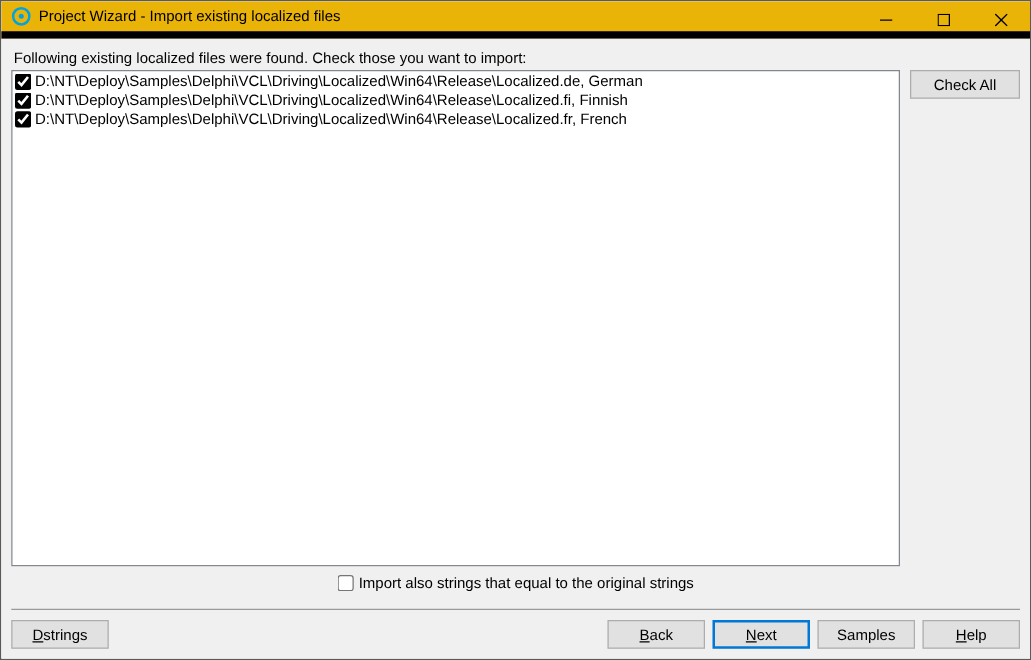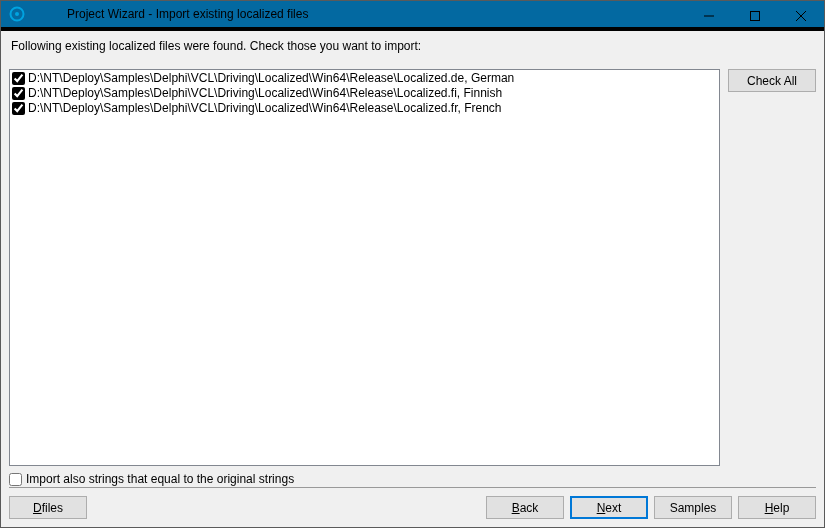--- a/index.html
+++ b/index.html
@@ -1,37 +1,37 @@
 <!DOCTYPE html>
 <html><head>
   <meta charset="utf-8">
   <style>
     * { box-sizing: border-box; margin: 0; padding: 0; font-family: "Segoe UI", Tahoma, sans-serif; font-size: 12px; }
     body { background: #fff; width: 825px; height: 528px; border: 1px solid #5a5a5a; position: relative; overflow: hidden; }
     
-    .titlebar { height: 30px; background: #0369a1; display: flex; align-items: center; padding-left: 8px; border-bottom: 4px solid #000000; gap: 36px; }
+    .titlebar { height: 30px; background: #eab308; display: flex; align-items: center; padding-left: 8px; border-bottom: 6px solid #000000; }
     .titlebar-icon { width: 16px; height: 16px; margin-right: 6px; display: flex; align-items: center; justify-content: center; }
     .titlebar-title { flex: 1; color: #000; }
     .window-controls { display: flex; height: 100%; }
     .win-btn { width: 46px; height: 29px; display: flex; align-items: center; justify-content: center; cursor: pointer; }
     
     .content { background: #f0f0f0; height: calc(100% - 30px); padding: 8px 8px 8px 8px; display: flex; flex-direction: column; }
     
-    .instruction { color: #000; margin-bottom: 16px; padding-left: 2px; }
+    .instruction { color: #000; margin-bottom: 3px; padding-left: 2px; }
     
     .main-row { display: flex; gap: 8px; }
     
     .file-list { background: #fff; border: 1px solid #828790; width: 714px; height: 397px; overflow: auto; padding: 1px 0 0 2px; }
     .file-item { display: flex; align-items: center; height: 15px; line-height: 15px; }
     .file-item input[type=checkbox] { width: 13px; height: 13px; margin-right: 3px; accent-color: #000; }
     .file-item-label { color: #000; white-space: nowrap; }
     
     .side-buttons { display: flex; flex-direction: row; gap: 8px; padding-top: 0; }
     
-    .below-list { display: flex; align-items: center; margin-top: 6px; gap: 4px; padding-left: 0; }
+    .below-list { display: flex; align-items: center; margin-top: 6px; gap: 4px; padding-left: 0; justify-content: center; }
     .below-list input[type=checkbox] { width: 13px; height: 13px; }
     
     .footer { margin-top: auto; border-top: 1px solid #999; padding-top: 8px; display: flex; }
     .footer-left { }
     .footer-right { margin-left: auto; display: flex; gap: 6px; }
     
     .btn { background: #e1e1e1; border: 1px solid #adadad; height: 23px; min-width: 78px; padding: 0 8px; cursor: pointer; display: inline-flex; align-items: center; justify-content: center; color: #000; }
     .btn.default { border: 2px solid #0078d7; padding: 0 7px; }
     .btn.side { width: 88px; }
     
@@ -95,21 +95,21 @@
   <div class="below-list">
     <input type="checkbox" id="importEqual" style="">
     <label for="importEqual">Import also strings that equal to the original strings</label>
   </div>
 
   <div class="footer">
     <div class="footer-left">
       <button class="btn">
         <span></span>
           <span class="mnemonic">D</span>
-          <span>files</span>
+          <span>strings</span>
       </button>
     </div>
     <div class="footer-right">
       <button class="btn">
         <span></span>
           <span class="mnemonic">B</span>
           <span>ack</span>
       </button>
       <button class="btn default">
         <span></span>

